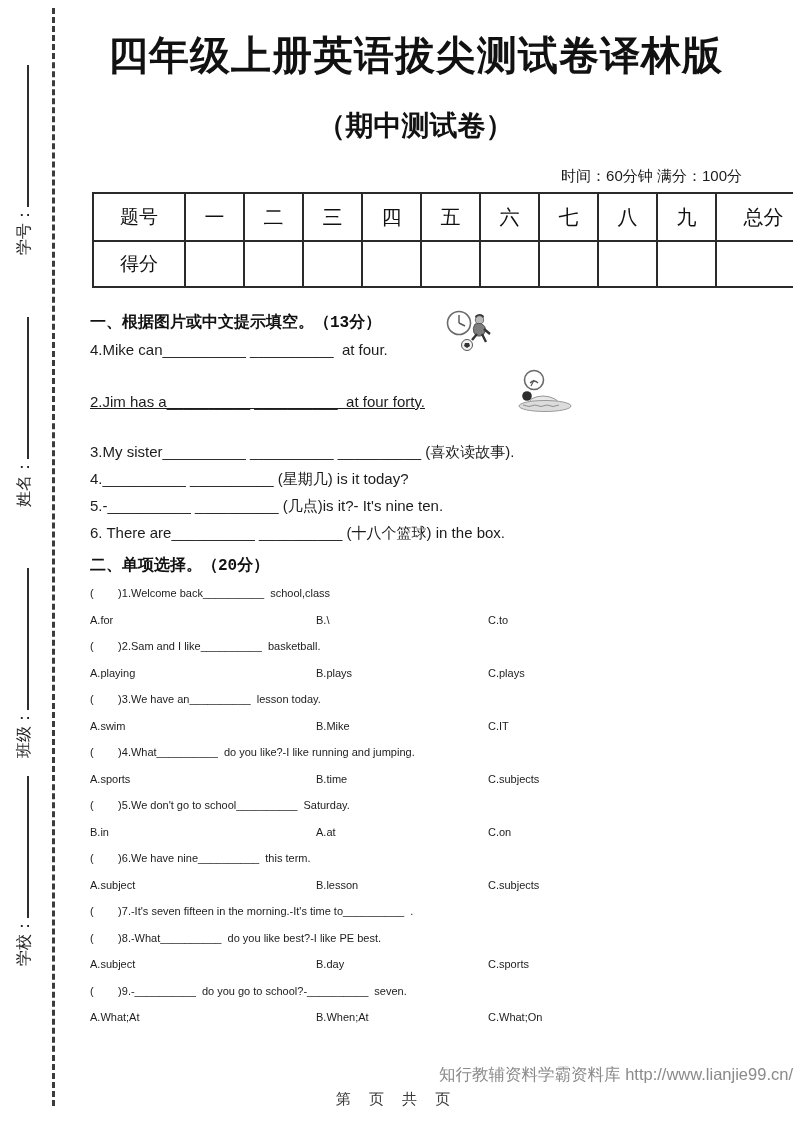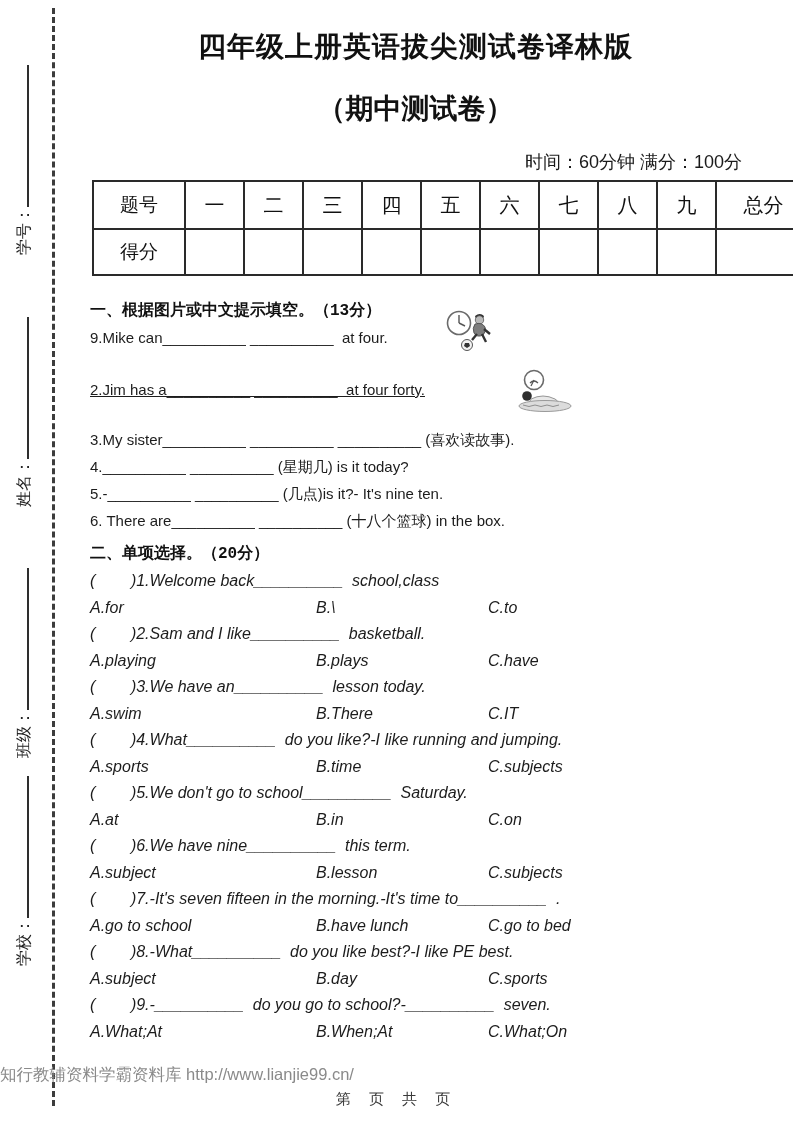--- a/index.html
+++ b/index.html
@@ -31,35 +31,35 @@
     display:inline-block;
     width:142px;height:13px;
     border-bottom:2px solid #2e2e2e;
     vertical-align:baseline;
   }
   
   .content{position:absolute;left:88px;top:16px;width:672px;}
   .title{
     width:655px;
     text-align:center;
-    font-size:28px;font-weight:700;
+    font-size:40px;font-weight:700;
     letter-spacing:1px;
     padding-top:12px;
     color:#111;
   }
   .subtitle{
     width:655px;
     text-align:center;
     font-size:28px;font-weight:700;
     margin-top:24px;
     color:#111;
   }
   .meta{
     text-align:right;
-    font-size:18px;
+    font-size:15px;
     margin-top:22px;
     padding-right:18px;
     color:#1a1a1a;
   }
   table.score{
     border-collapse:collapse;
     margin-left:4px;margin-top:6px;
     width:720px;
     table-layout:fixed;
   }
@@ -84,37 +84,36 @@
     font-size:15px;line-height:20px;
     padding-left:2px;
     white-space:pre-wrap;
     color:#1c1c1c;
   }
   .s1q.q1{margin-top:7px;margin-bottom:32px;}
   .s1q.q2{margin-bottom:30px;text-decoration:underline;}
   .s1q.q3,.s1q.q4,.s1q.q5,.s1q.q6{margin-bottom:7px;}
   .sec2-heading{margin-top:12px;margin-bottom:4px;}
   .s2line{
-    font-size:16px;line-height:26.5px;
+    font-size:11px;line-height:26.5px;
     padding-left:2px;
     white-space:pre-wrap;
     color:#1c1c1c;
-    font-style:italic;
   }
   .opts{
     display:grid;
     grid-template-columns:226px 172px auto;
   }
   .illus{position:absolute;}
   .illus-1{left:356px;top:293px;}
   .illus-2{left:423px;top:353px;}
   
   .footer-source{
     position:absolute;left:0;top:1064px;width:100%;
-    text-align:left;
+    text-align:right;
     font-size:16.5px;
     color:#8a8a8a;
   }
   .footer-page{
     position:absolute;left:0;top:1090px;width:100%;
     text-align:center;
     font-size:15px;
     color:#3a3a3a;
     letter-spacing:7px;
     white-space:pre-wrap;
@@ -171,21 +170,21 @@
           <td></td>
           <td></td>
           <td></td>
           <td></td>
           <td></td>
         </tr>
       </tbody>
     </table>
 
     <div class="sec-heading">一、根据图片或中文提示填空。（13分）</div>
-    <div class="s1q q1">9.Mike can__________ __________  at four.</div>
+    <div class="s1q q1">4.Mike can__________ __________  at four.</div>
     <div class="s1q q2">2.Jim has a__________ __________  at four forty.</div>
     <div class="s1q q3">3.My sister__________ __________ __________ (喜欢读故事).</div>
     <div class="s1q q4">4.__________ __________ (星期几) is it today?</div>
     <div class="s1q q5">5.-__________ __________ (几点)is it?- It's nine ten.</div>
     <div class="s1q q6">6. There are__________ __________ (十八个篮球) in the box.</div>
 
     <div class="illus illus-1">
       <svg width="56" height="50" viewBox="0 0 56 50">
         <circle cx="15" cy="14" r="11.5" fill="none" stroke="#6a6a6a" stroke-width="1.6"></circle>
         <line x1="15" y1="14" x2="15" y2="6" stroke="#555" stroke-width="1.4"></line>
@@ -219,57 +218,52 @@
     <div class="s2line opts">
       <span>A.for</span>
       <span>B.\</span>
       <span>C.to</span>
     </div>
 
     <div class="s2line">(        )2.Sam and I like__________  basketball.</div>
     <div class="s2line opts">
       <span>A.playing</span>
       <span>B.plays</span>
-      <span>C.have</span>
+      <span>C.plays</span>
     </div>
 
     <div class="s2line">(        )3.We have an__________  lesson today.</div>
     <div class="s2line opts">
       <span>A.swim</span>
-      <span>B.There</span>
+      <span>B.Mike</span>
       <span>C.IT</span>
     </div>
 
     <div class="s2line">(        )4.What__________  do you like?-I like running and jumping.</div>
     <div class="s2line opts">
       <span>A.sports</span>
       <span>B.time</span>
       <span>C.subjects</span>
     </div>
 
     <div class="s2line">(        )5.We don't go to school__________  Saturday.</div>
     <div class="s2line opts">
+      <span>B.in</span>
       <span>A.at</span>
-      <span>B.in</span>
       <span>C.on</span>
     </div>
 
     <div class="s2line">(        )6.We have nine__________  this term.</div>
     <div class="s2line opts">
       <span>A.subject</span>
       <span>B.lesson</span>
       <span>C.subjects</span>
     </div>
 
     <div class="s2line">(        )7.-It's seven fifteen in the morning.-It's time to__________  .</div>
-    <div class="s2line opts">
-      <span>A.go to school</span>
-      <span>B.have lunch</span>
-      <span>C.go to bed</span>
-    </div>
 
     <div class="s2line">(        )8.-What__________  do you like best?-I like PE best.</div>
     <div class="s2line opts">
       <span>A.subject</span>
       <span>B.day</span>
       <span>C.sports</span>
     </div>
 
     <div class="s2line">(        )9.-__________  do you go to school?-__________  seven.</div>
     <div class="s2line opts">

